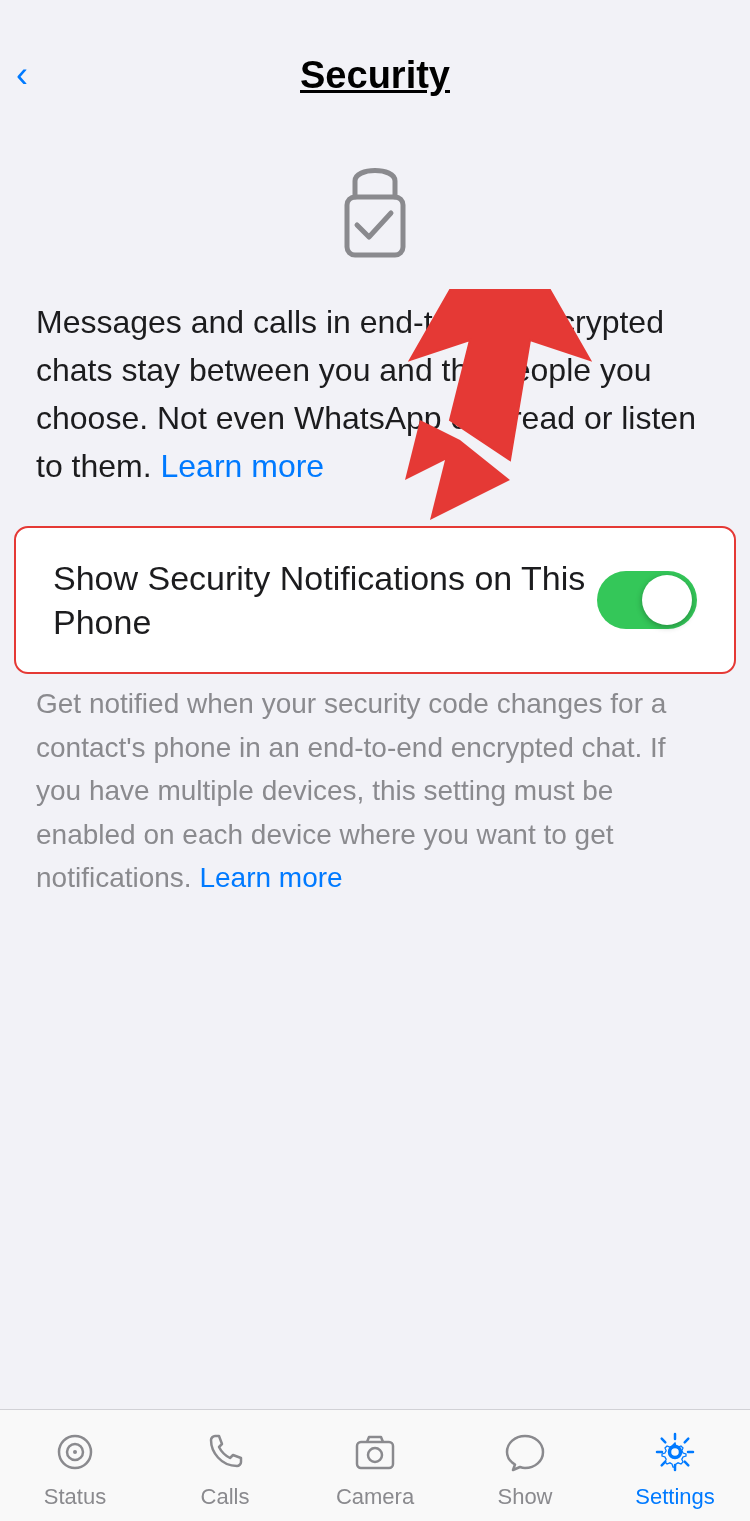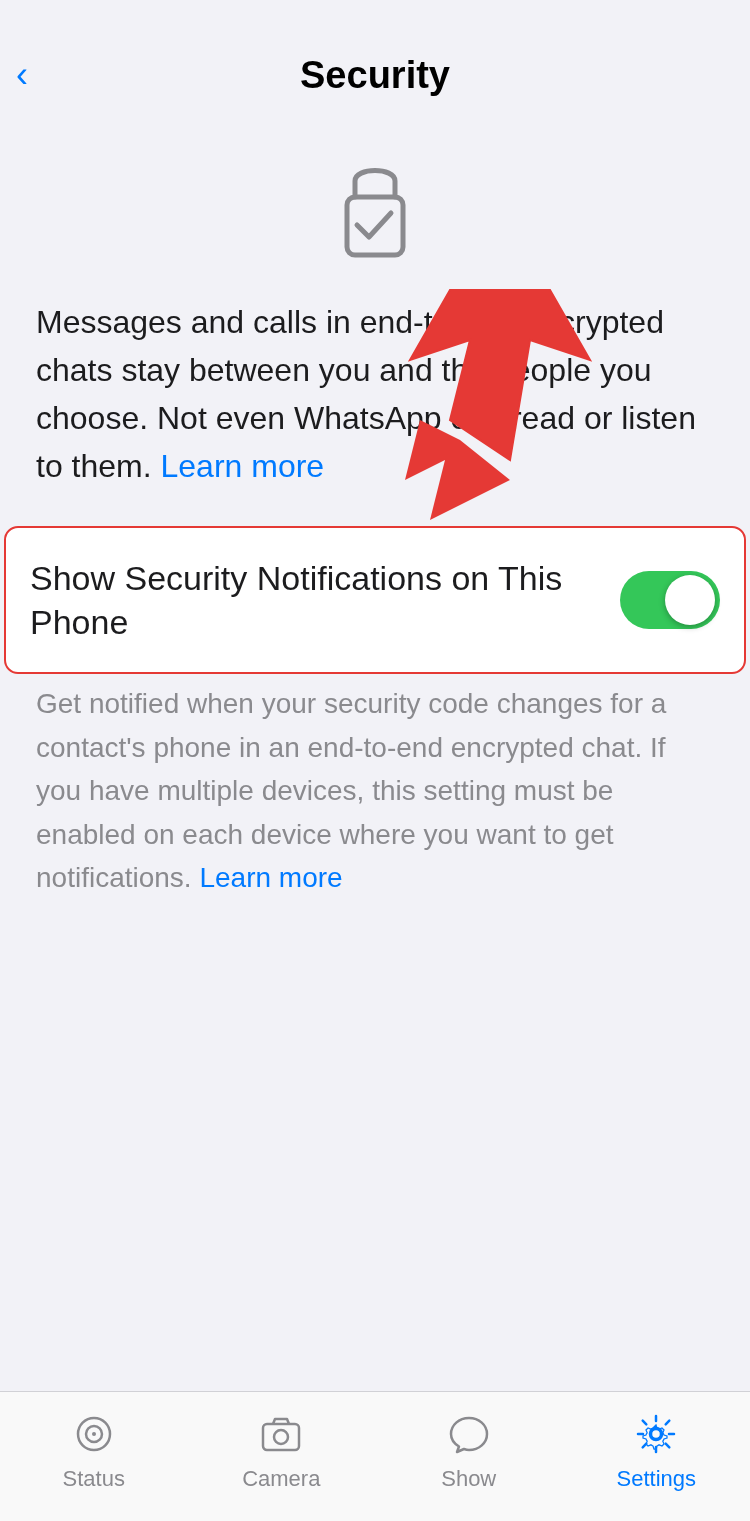--- a/index.html
+++ b/index.html
@@ -45,20 +45,21 @@
 
     .back-label {
       font-size: 34px;
       font-weight: 400;
     }
 
     .header-title {
       font-size: 38px;
       font-weight: 700;
       color: #000;
+      text-decoration: underline;
     }
 
     
     .icon-area {
       display: flex;
       justify-content: center;
       padding: 40px 0 30px;
     }
 
     .lock-icon {
@@ -77,22 +78,22 @@
     .learn-more-link {
       color: #007aff;
       cursor: pointer;
     }
 
     
     .toggle-container {
       background: #fff;
       border: 2px solid #e53935;
       border-radius: 14px;
-      margin: 0 4px;
-      padding: 28px 24px;
+      margin: 0 14px;
+      padding: 28px 37px;
       display: flex;
       align-items: center;
       justify-content: space-between;
     }
 
     .toggle-label {
       font-size: 34px;
       font-weight: 400;
       color: #1c1c1e;
       flex: 1;
@@ -145,21 +146,21 @@
       pointer-events: none;
       z-index: 10;
     }
 
     
     .tab-bar {
       position: fixed;
       bottom: 0;
       left: 0;
       width: 750px;
-      height: 130px;
+      height: 112px;
       background: rgba(249,249,249,0.95);
       border-top: 1px solid #d1d1d6;
       display: flex;
       align-items: flex-start;
       justify-content: space-around;
       padding-top: 16px;
     }
 
     .tab-item {
       display: flex;
@@ -241,20 +242,28 @@
     <div class="tab-icon">
       <svg width="44" height="44" viewBox="0 0 44 44" fill="none">
         <circle cx="22" cy="22" r="16" stroke="#8a8a8e" stroke-width="2.5" fill="none"></circle>
         <circle cx="22" cy="22" r="8" stroke="#8a8a8e" stroke-width="2.5" fill="none"></circle>
         <circle cx="22" cy="22" r="2" fill="#8a8a8e"></circle>
       </svg>
     </div>
     <span class="tab-label">Status</span>
   </div>
 
+  <div class="tab-item">
+    <div class="tab-icon">
+      <svg width="44" height="44" viewBox="0 0 44 44" fill="none">
+        <path d="M8 10 C8 8 10 6 12 6 L16 6 L19 14 L16 17 C18 21 23 26 27 28 L30 25 L38 28 L38 32 C38 34 36 36 34 36 C18 36 8 22 8 10 Z" stroke="#8a8a8e" stroke-width="2.5" fill="none" stroke-linejoin="round"></path>
+      </svg>
+    </div>
+    <span class="tab-label">Calls</span>
+  </div>
 
   <div class="tab-item">
     <div class="tab-icon">
       <svg width="44" height="44" viewBox="0 0 44 44" fill="none">
         <rect x="4" y="12" width="36" height="26" rx="4" stroke="#8a8a8e" stroke-width="2.5" fill="none"></rect>
         <circle cx="22" cy="25" r="7" stroke="#8a8a8e" stroke-width="2.5" fill="none"></circle>
         <path d="M14 12 L16 7 L28 7 L30 12" stroke="#8a8a8e" stroke-width="2.5" fill="none" stroke-linejoin="round"></path>
       </svg>
     </div>
     <span class="tab-label">Camera</span>

